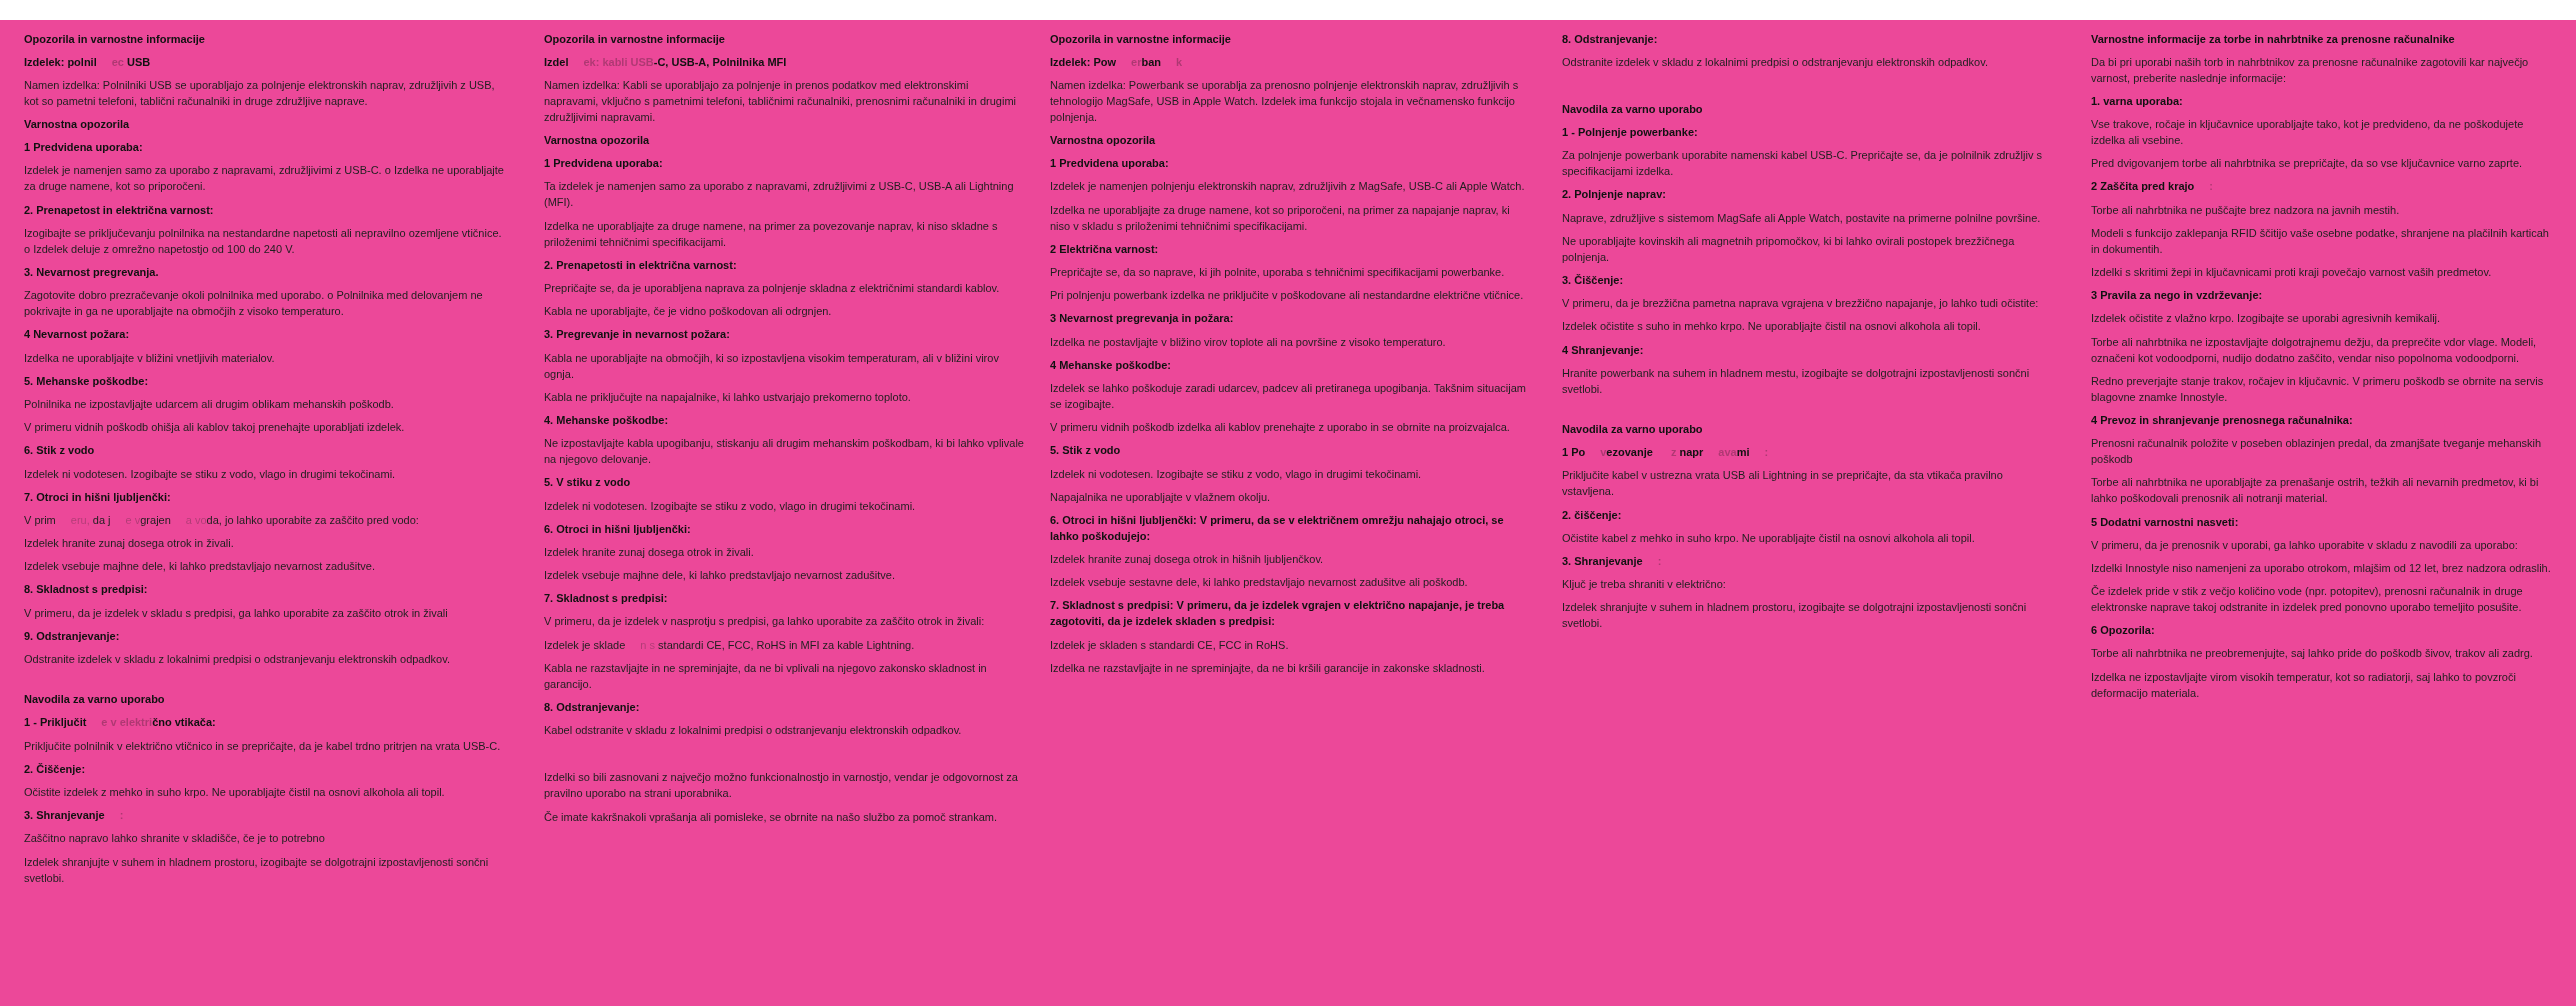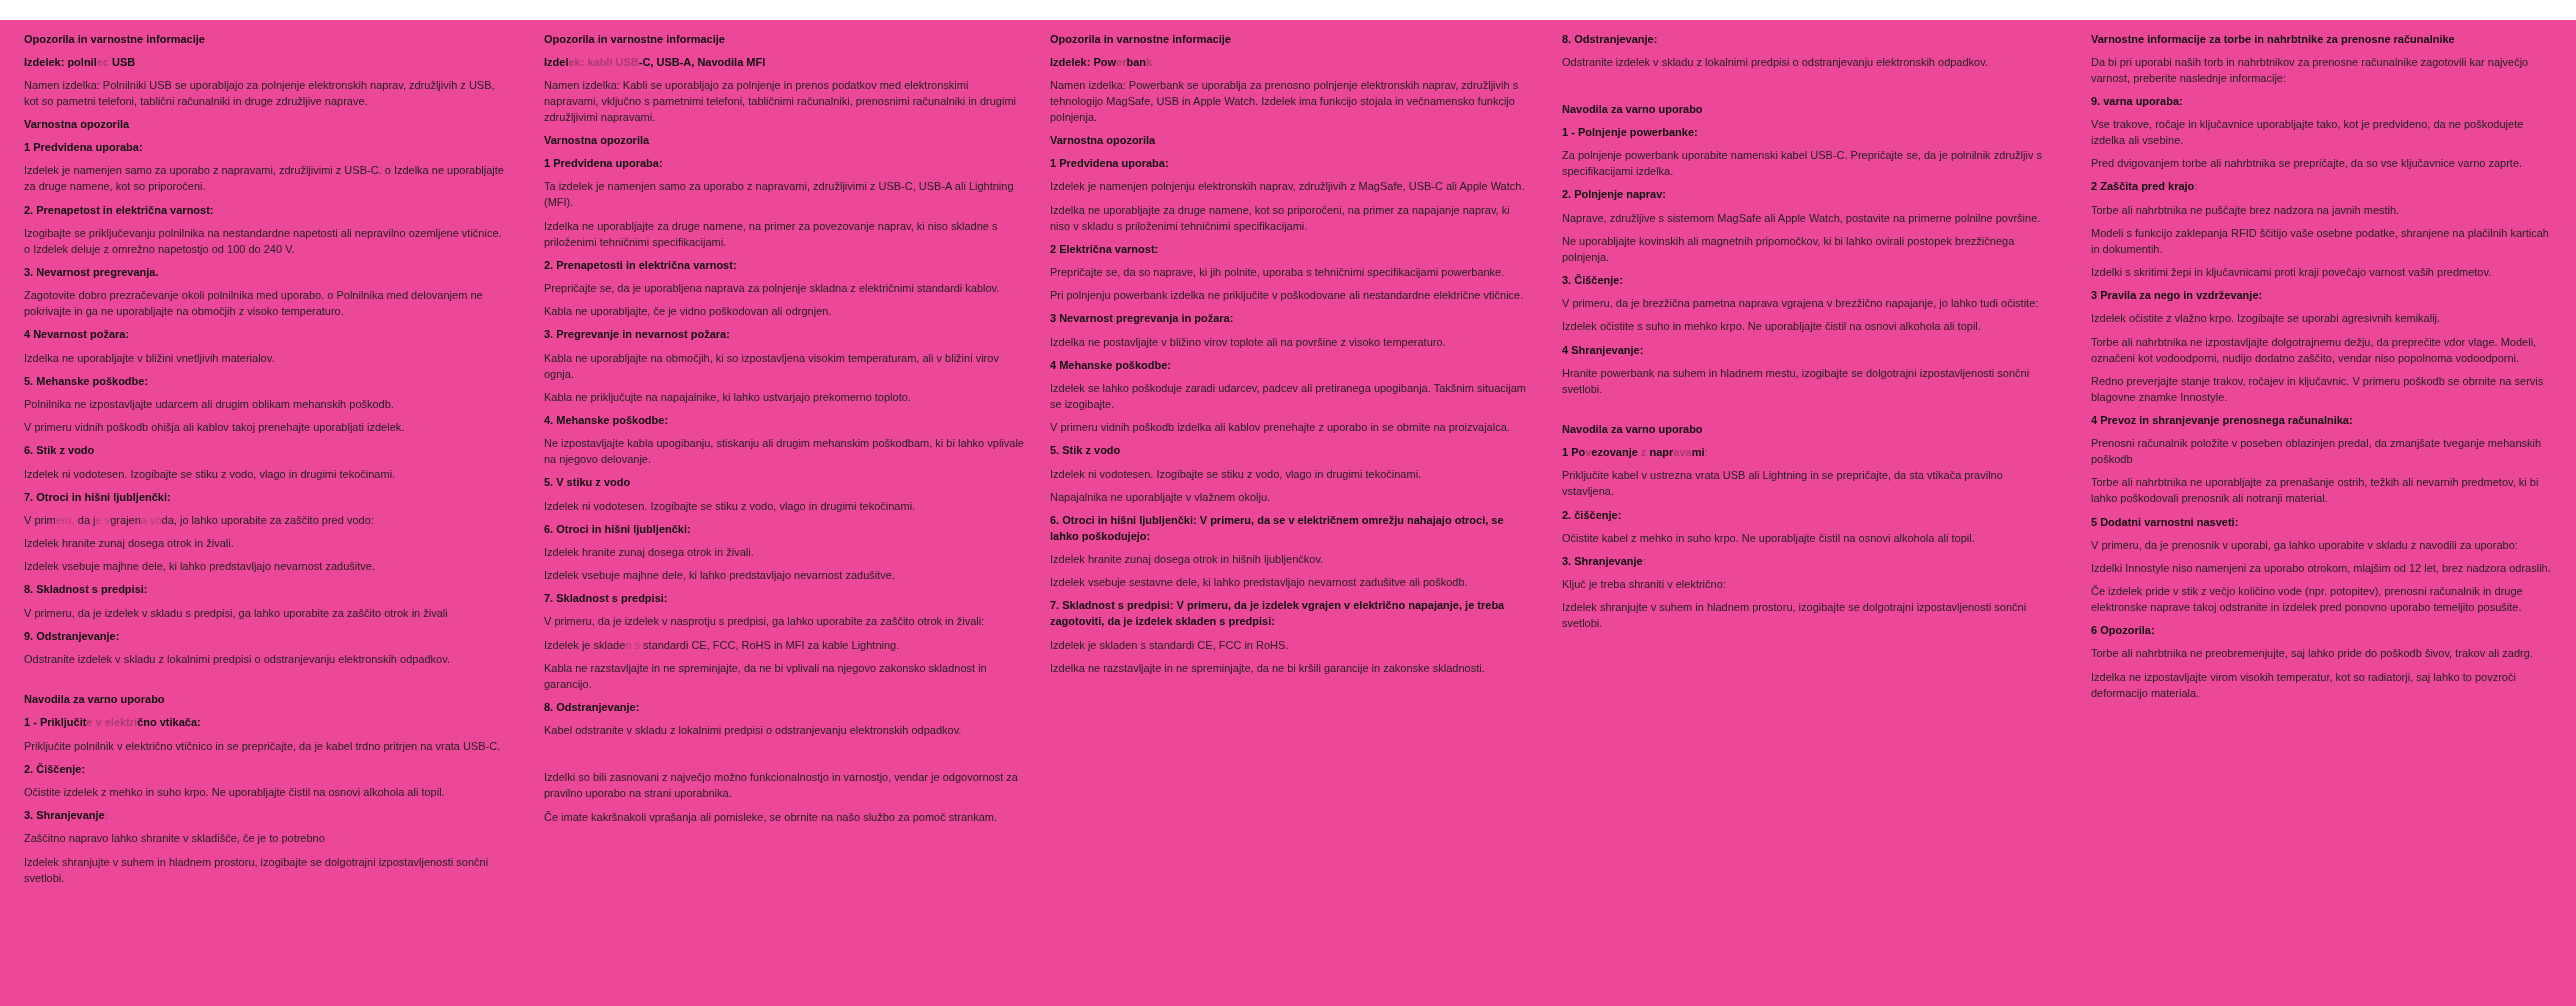--- a/index.html
+++ b/index.html
@@ -19,21 +19,21 @@
   #col-3{left:1562px;}
   #col-4{left:2091px;width:465px;}
   .col p,.col h3{
     margin:0 0 7.2px 0;
     font-size:11px;
     line-height:16px;
     font-weight:400;
     color:#1f1f1f;
   }
   .col h3{font-weight:700;color:#111111;}
-  .sm{opacity:0.28;filter:blur(0.6px);}
+  .sm{opacity:0.28;filter:blur(0.6px);padding-left:15px;}
   .spacer{width:100%;}
 </style>
 </head>
 <body>
 
 <div class="page">
   <div class="col" id="col-0">
       <h3><span>Opozorila in varnostne informacije</span></h3>
       <h3><span>Izdelek: polnil</span><span class="sm">ec</span><span> USB</span></h3>
       <p><span>Namen izdelka: Polnilniki USB se uporabljajo za polnjenje elektronskih naprav, združljivih z USB, kot so pametni telefoni, tablični računalniki in druge združljive naprave.</span></p>
@@ -64,21 +64,21 @@
       <h3><span>1 - Priključit</span><span class="sm">e v elektri</span><span>čno vtikača:</span></h3>
       <p><span>Priključite polnilnik v električno vtičnico in se prepričajte, da je kabel trdno pritrjen na vrata USB-C.</span></p>
       <h3><span>2. Čiščenje:</span></h3>
       <p><span>Očistite izdelek z mehko in suho krpo. Ne uporabljajte čistil na osnovi alkohola ali topil.</span></p>
       <h3><span>3. Shranjevanje</span><span class="sm">:</span></h3>
       <p><span>Zaščitno napravo lahko shranite v skladišče, če je to potrebno</span></p>
       <p><span>Izdelek shranjujte v suhem in hladnem prostoru, izogibajte se dolgotrajni izpostavljenosti sončni svetlobi.</span></p>
     </div>
   <div class="col" id="col-1">
       <h3><span>Opozorila in varnostne informacije</span></h3>
-      <h3><span>Izdel</span><span class="sm">ek: kabli USB</span><span>-C, USB-A, Navodila MFI</span></h3>
+      <h3><span>Izdel</span><span class="sm">ek: kabli USB</span><span>-C, USB-A, Polnilnika MFI</span></h3>
       <p><span>Namen izdelka: Kabli se uporabljajo za polnjenje in prenos podatkov med elektronskimi napravami, vključno s pametnimi telefoni, tabličnimi računalniki, prenosnimi računalniki in drugimi združljivimi napravami.</span></p>
       <h3><span>Varnostna opozorila</span></h3>
       <h3><span>1 Predvidena uporaba:</span></h3>
       <p><span>Ta izdelek je namenjen samo za uporabo z napravami, združljivimi z USB-C, USB-A ali Lightning (MFI).</span></p>
       <p><span>Izdelka ne uporabljajte za druge namene, na primer za povezovanje naprav, ki niso skladne s priloženimi tehničnimi specifikacijami.</span></p>
       <h3><span>2. Prenapetosti in električna varnost:</span></h3>
       <p><span>Prepričajte se, da je uporabljena naprava za polnjenje skladna z električnimi standardi kablov.</span></p>
       <p><span>Kabla ne uporabljajte, če je vidno poškodovan ali odrgnjen.</span></p>
       <h3><span>3. Pregrevanje in nevarnost požara:</span></h3>
       <p><span>Kabla ne uporabljajte na območjih, ki so izpostavljena visokim temperaturam, ali v bližini virov ognja.</span></p>
@@ -147,21 +147,21 @@
       <p><span>Priključite kabel v ustrezna vrata USB ali Lightning in se prepričajte, da sta vtikača pravilno vstavljena.</span></p>
       <h3><span>2. čiščenje:</span></h3>
       <p><span>Očistite kabel z mehko in suho krpo. Ne uporabljajte čistil na osnovi alkohola ali topil.</span></p>
       <h3><span>3. Shranjevanje</span><span class="sm">:</span></h3>
       <p><span>Ključ je treba shraniti v električno:</span></p>
       <p><span>Izdelek shranjujte v suhem in hladnem prostoru, izogibajte se dolgotrajni izpostavljenosti sončni svetlobi.</span></p>
     </div>
   <div class="col" id="col-4">
       <h3><span>Varnostne informacije za torbe in nahrbtnike za prenosne računalnike</span></h3>
       <p><span>Da bi pri uporabi naših torb in nahrbtnikov za prenosne računalnike zagotovili kar največjo varnost, preberite naslednje informacije:</span></p>
-      <h3><span>9. varna uporaba:</span></h3>
+      <h3><span>1. varna uporaba:</span></h3>
       <p><span>Vse trakove, ročaje in ključavnice uporabljajte tako, kot je predvideno, da ne poškodujete izdelka ali vsebine.</span></p>
       <p><span>Pred dvigovanjem torbe ali nahrbtnika se prepričajte, da so vse ključavnice varno zaprte.</span></p>
       <h3><span>2 Zaščita pred krajo</span><span class="sm">:</span></h3>
       <p><span>Torbe ali nahrbtnika ne puščajte brez nadzora na javnih mestih.</span></p>
       <p><span>Modeli s funkcijo zaklepanja RFID ščitijo vaše osebne podatke, shranjene na plačilnih karticah in dokumentih.</span></p>
       <p><span>Izdelki s skritimi žepi in ključavnicami proti kraji povečajo varnost vaših predmetov.</span></p>
       <h3><span>3 Pravila za nego in vzdrževanje:</span></h3>
       <p><span>Izdelek očistite z vlažno krpo. Izogibajte se uporabi agresivnih kemikalij.</span></p>
       <p><span>Torbe ali nahrbtnika ne izpostavljajte dolgotrajnemu dežju, da preprečite vdor vlage. Modeli, označeni kot vodoodporni, nudijo dodatno zaščito, vendar niso popolnoma vodoodporni.</span></p>
       <p><span>Redno preverjajte stanje trakov, ročajev in ključavnic. V primeru poškodb se obrnite na servis blagovne znamke Innostyle.</span></p>

